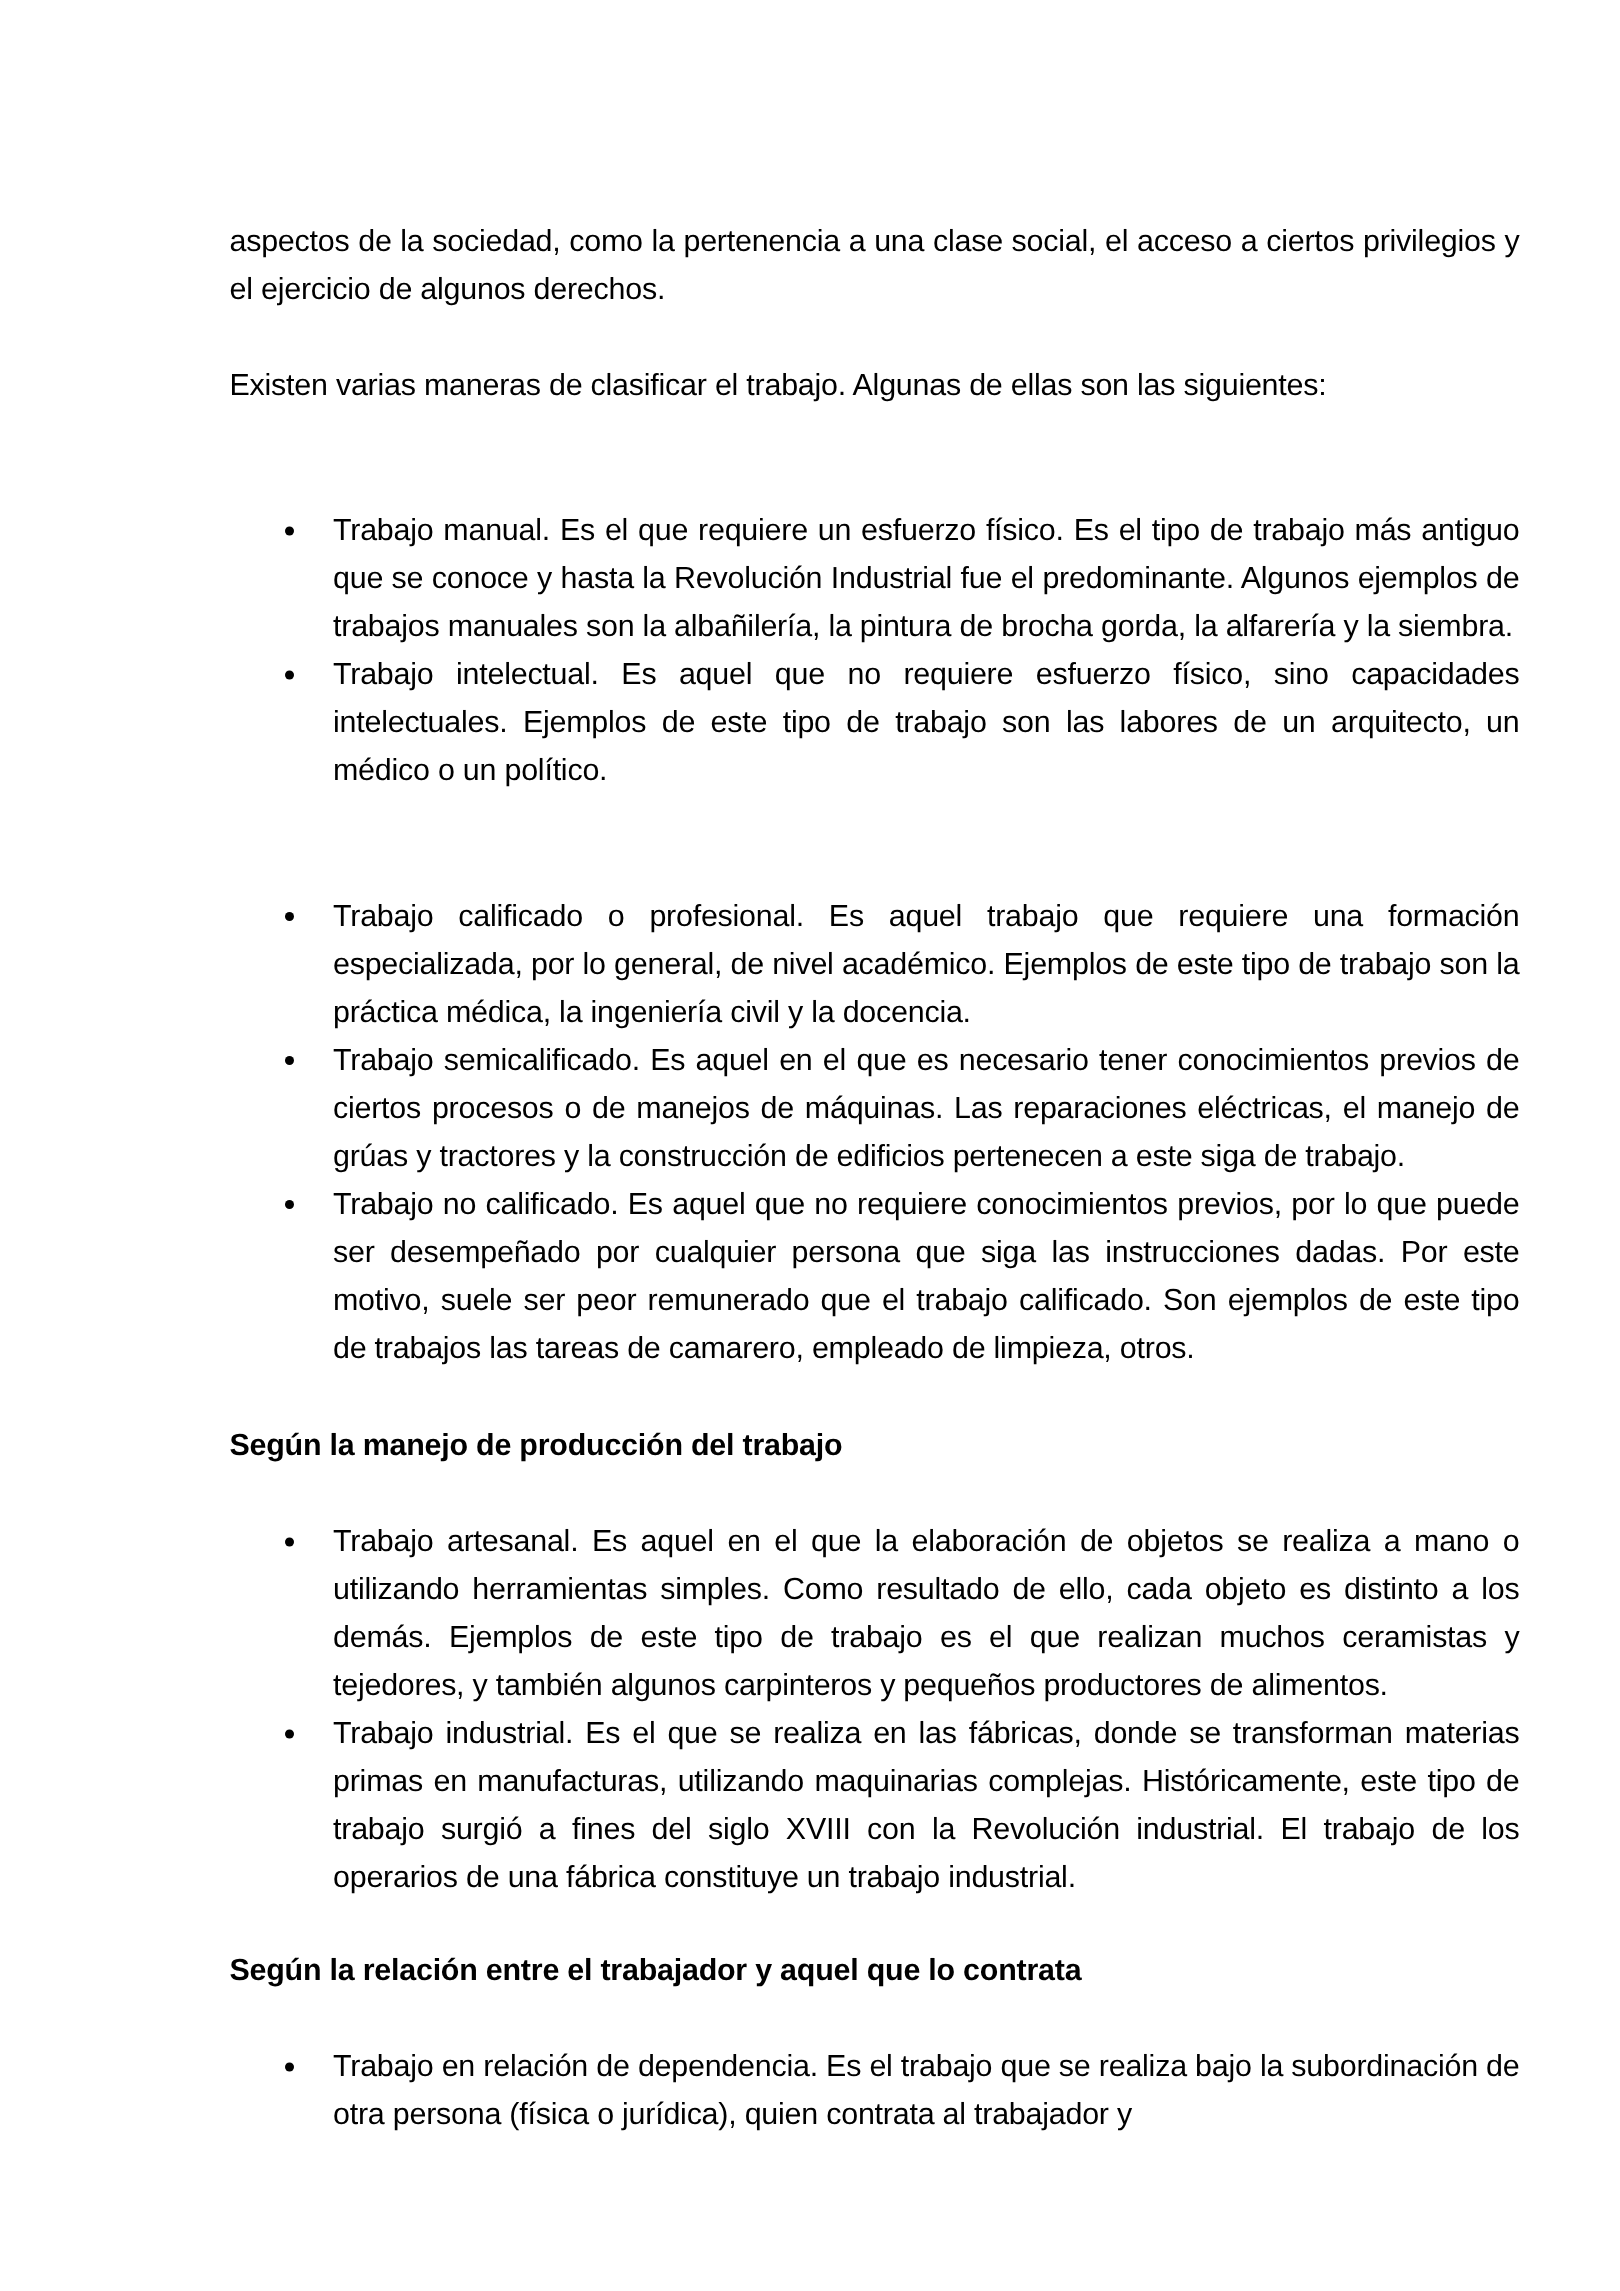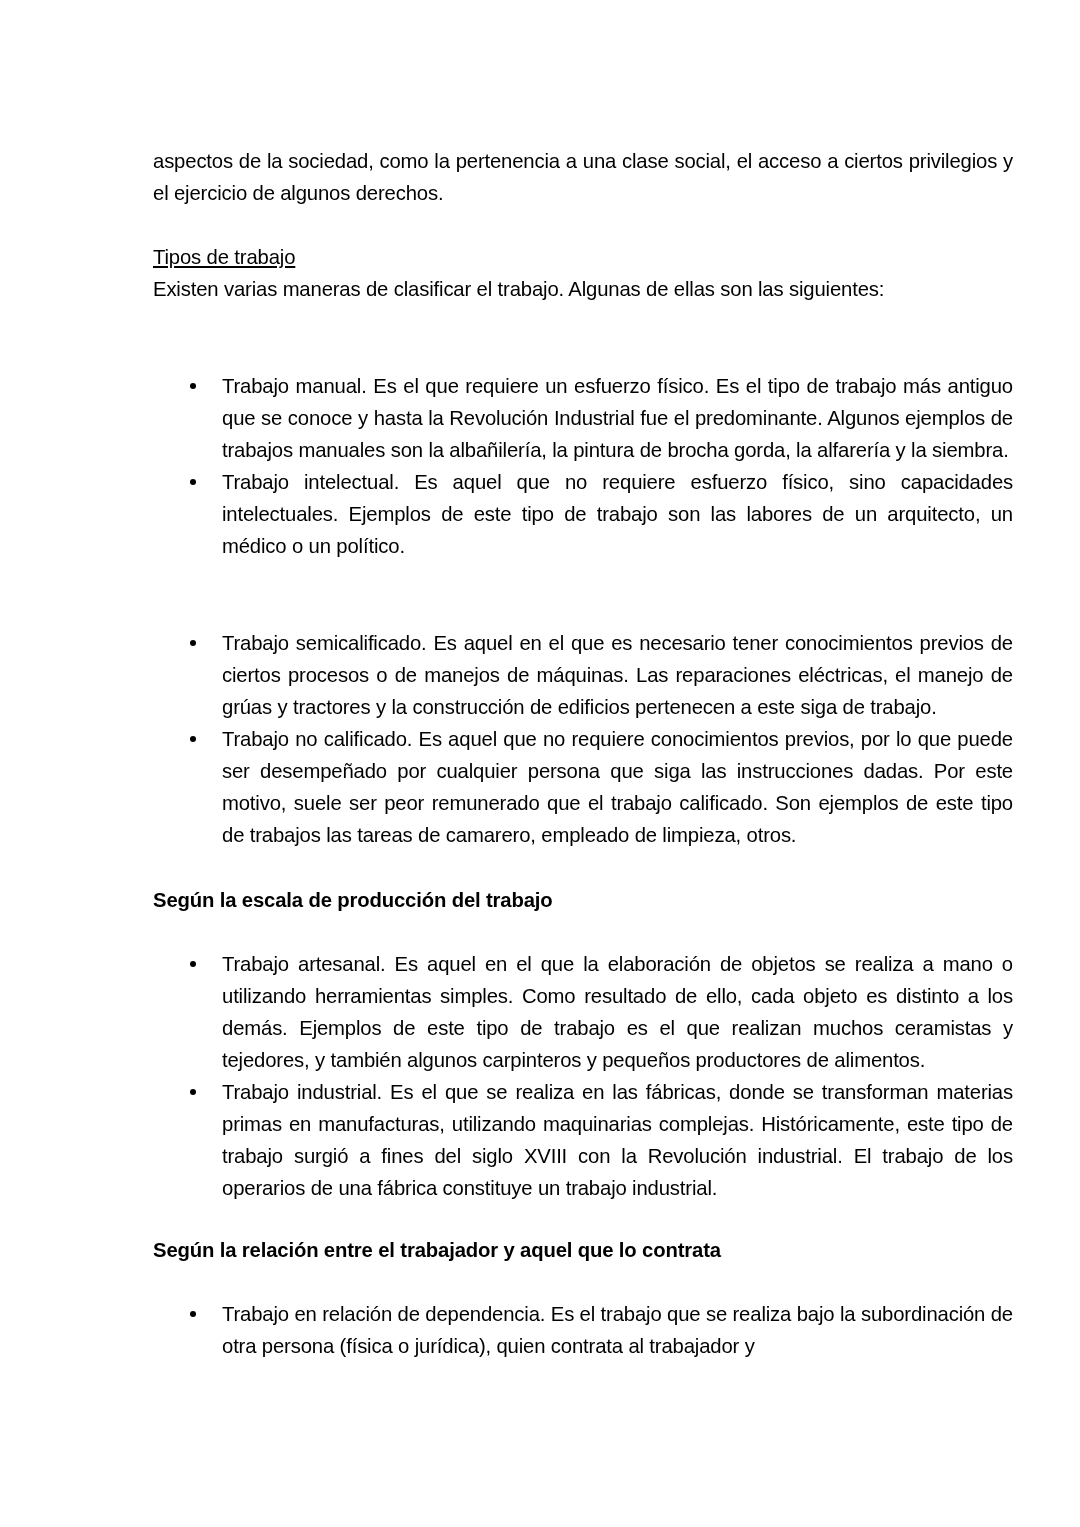--- a/index.html
+++ b/index.html
@@ -98,23 +98,20 @@
 </head>
 <body>
 
 <div class="page">
   <div class="content">
 
     <p class="para">aspectos de la sociedad, como la pertenencia a una clase social, el acceso a ciertos privilegios y el ejercicio de algunos derechos.</p>
 
     <div class="gap-md"></div>
 
-    <div>
-      <span class="heading">Tipos de trabajo</span>
-    </div>
 
     <p class="para">Existen varias maneras de clasificar el trabajo. Algunas de ellas son las siguientes:</p>
 
     <div class="gap-lg"></div>
 
 
     <div class="gap-md"></div>
 
     <ul class="bullets">
       <li>
@@ -128,31 +125,35 @@
     </ul>
 
     <div class="gap-lg"></div>
 
 
     <div class="gap-md"></div>
 
     <ul class="bullets">
       <li>
         <span class="dot"></span>
+        <span class="bullet-text">Trabajo calificado o profesional. Es aquel trabajo que requiere una formación especializada, por lo general, de nivel académico. Ejemplos de este tipo de trabajo son la práctica médica, la ingeniería civil y la docencia.</span>
+      </li>
+      <li>
+        <span class="dot"></span>
         <span class="bullet-text">Trabajo semicalificado. Es aquel en el que es necesario tener conocimientos previos de ciertos procesos o de manejos de máquinas. Las reparaciones eléctricas, el manejo de grúas y tractores y la construcción de edificios pertenecen a este siga de trabajo.</span>
       </li>
       <li>
         <span class="dot"></span>
         <span class="bullet-text">Trabajo no calificado. Es aquel que no requiere conocimientos previos, por lo que puede ser desempeñado por cualquier persona que siga las instrucciones dadas. Por este motivo, suele ser peor remunerado que el trabajo calificado. Son ejemplos de este tipo de trabajos las tareas de camarero, empleado de limpieza, otros.</span>
       </li>
     </ul>
 
     <div class="gap-lg"></div>
 
-    <h3 class="subhead">Según la escala de producción del trabajo</h3>
+    <h3 class="subhead">Según la manejo de producción del trabajo</h3>
 
     <div class="gap-md"></div>
 
     <ul class="bullets">
       <li>
         <span class="dot"></span>
         <span class="bullet-text">Trabajo artesanal. Es aquel en el que la elaboración de objetos se realiza a mano o utilizando herramientas simples. Como resultado de ello, cada objeto es distinto a los demás. Ejemplos de este tipo de trabajo es el que realizan muchos ceramistas y tejedores, y también algunos carpinteros y pequeños productores de alimentos.</span>
       </li>
       <li>
         <span class="dot"></span>

